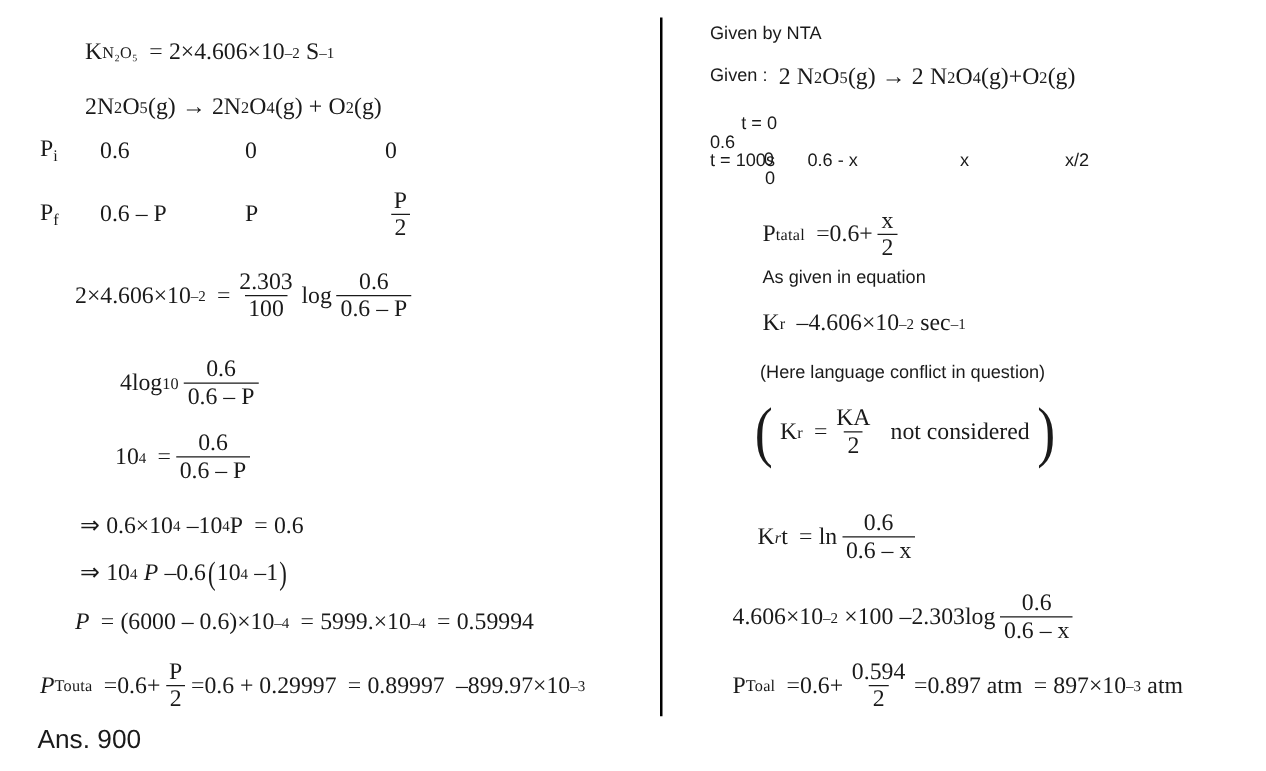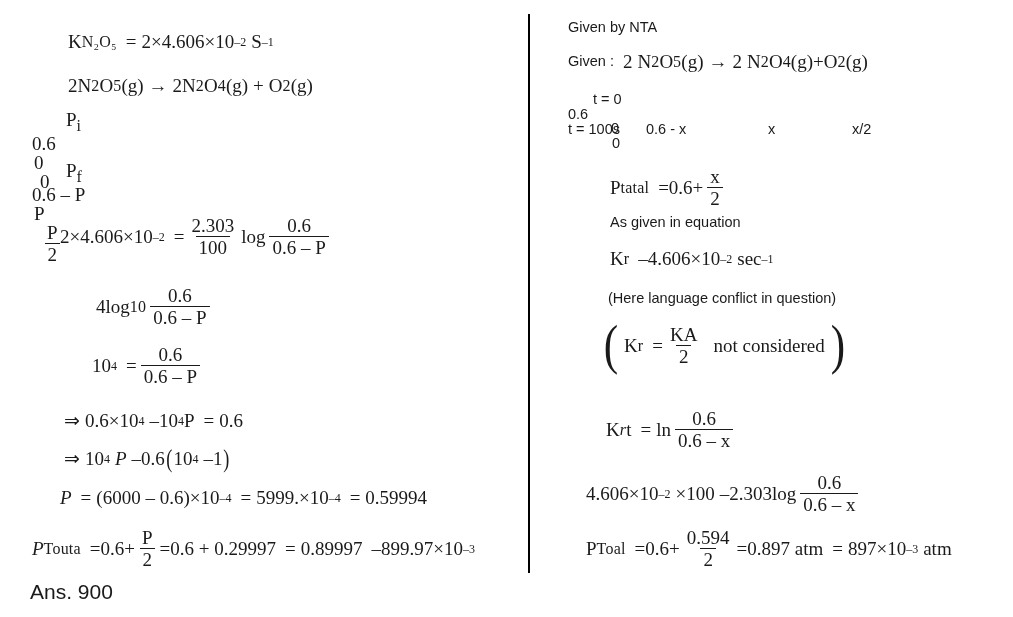--- a/index.html
+++ b/index.html
@@ -27,21 +27,21 @@
   
   .m{
     font-family:"Liberation Serif", serif;
     font-size:19px;
     white-space:nowrap;
     line-height:1;
     display:flex;
     align-items:center;
   }
   .mi{font-style:italic;}
-  .sub{font-size:16px;vertical-align:-0.30em;letter-spacing:.2px;}
+  .sub{font-size:13px;vertical-align:-0.30em;letter-spacing:.2px;}
   .sup{font-size:12px;vertical-align:0.55em;}
   .sp{display:inline-block;width:5px;}
   .sp2{display:inline-block;width:9px;}
 
   
   .frac{
     display:inline-flex;
     flex-direction:column;
     align-items:center;
     justify-content:center;
@@ -68,21 +68,21 @@
   .bigparen{display:inline-flex;align-items:center;}
   .bigparen .pz{
     font-size:54px;
     font-family:"Liberation Serif", serif;
     line-height:0.62;
     transform:scaleX(0.8);
     display:inline-block;
   }
 
   
-  .tabrow{position:absolute;display:flex;align-items:center;flex-direction:column;}
+  .tabrow{position:absolute;display:flex;align-items:center;}
   .tabrow .lbl{width:48px;}
   .c1{width:116px;}
   .c2{width:112px;}
   .c3{width:100px;}
 
   .arrow{display:inline-block;padding:0 5px;font-size:19px;}
 </style>
 </head>
 <body>
 
@@ -133,21 +133,21 @@
 
     <div class="tabrow m" style="left:32px;top:110px;">
       <span class="lbl">
         <span>P</span><span class="sub">i</span>
       </span>
       <span class="c1">0.6</span>
       <span class="c2">0</span>
       <span class="c3">0</span>
     </div>
 
-    <div class="tabrow m" style="left:32px;top:151px;margin-top:10px;">
+    <div class="tabrow m" style="left:32px;top:151px;">
       <span class="lbl">
         <span>P</span><span class="sub">f</span>
       </span>
       <span class="c1">0.6 – P</span>
       <span class="c2">P</span>
       <span class="c3">
         <span class="frac">
           <span class="num">P</span>
           <span class="den">2</span>
         </span>

